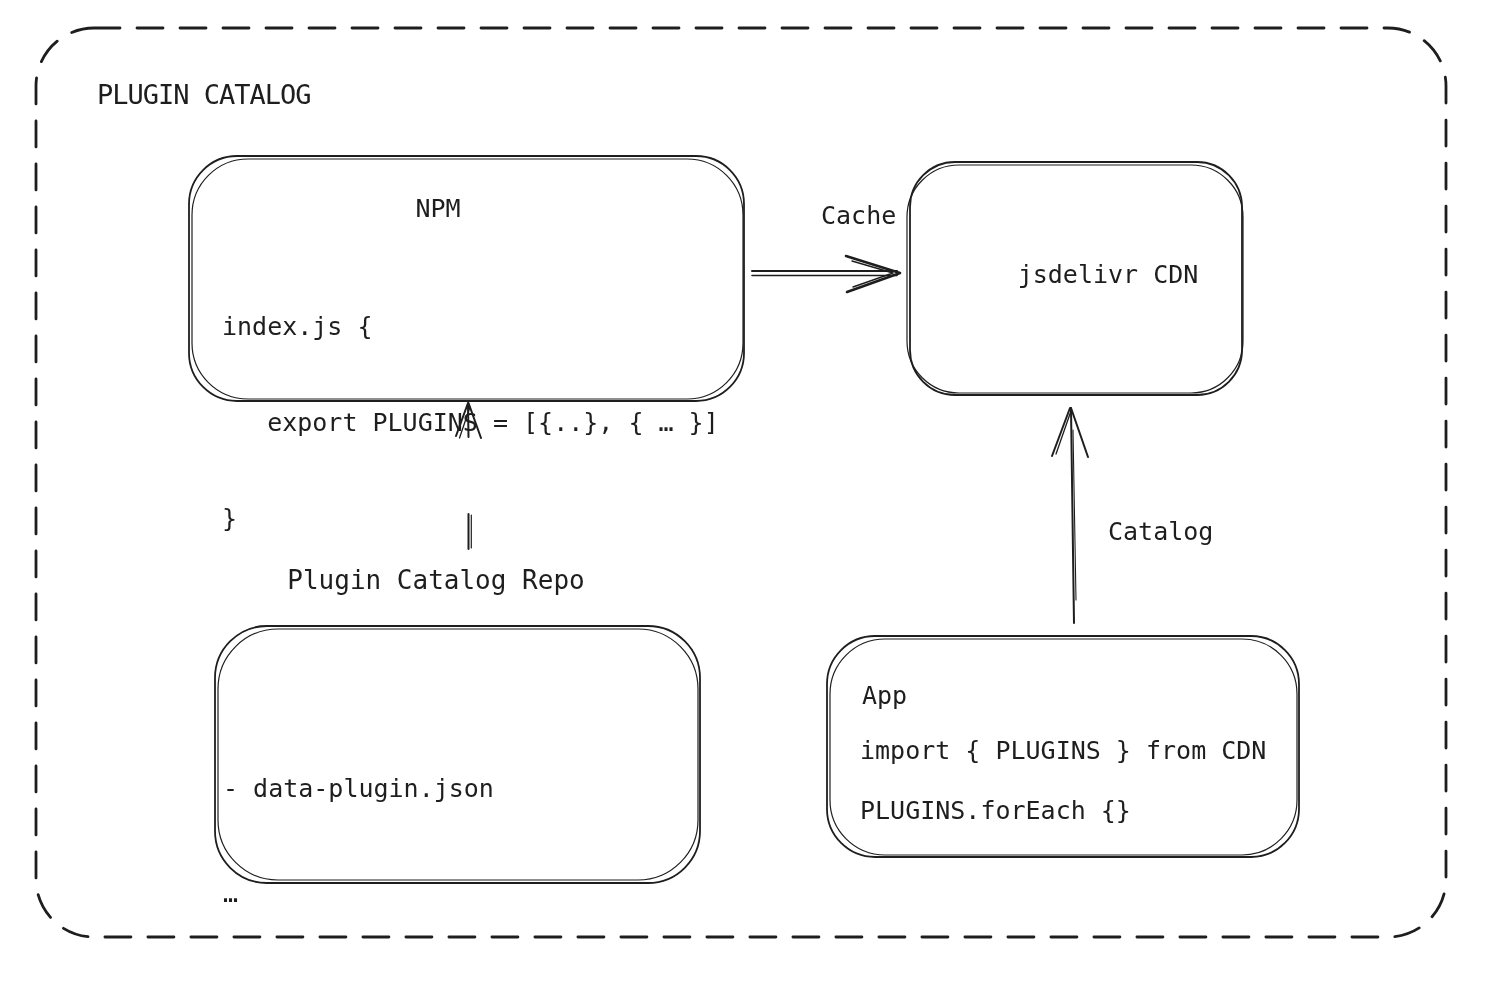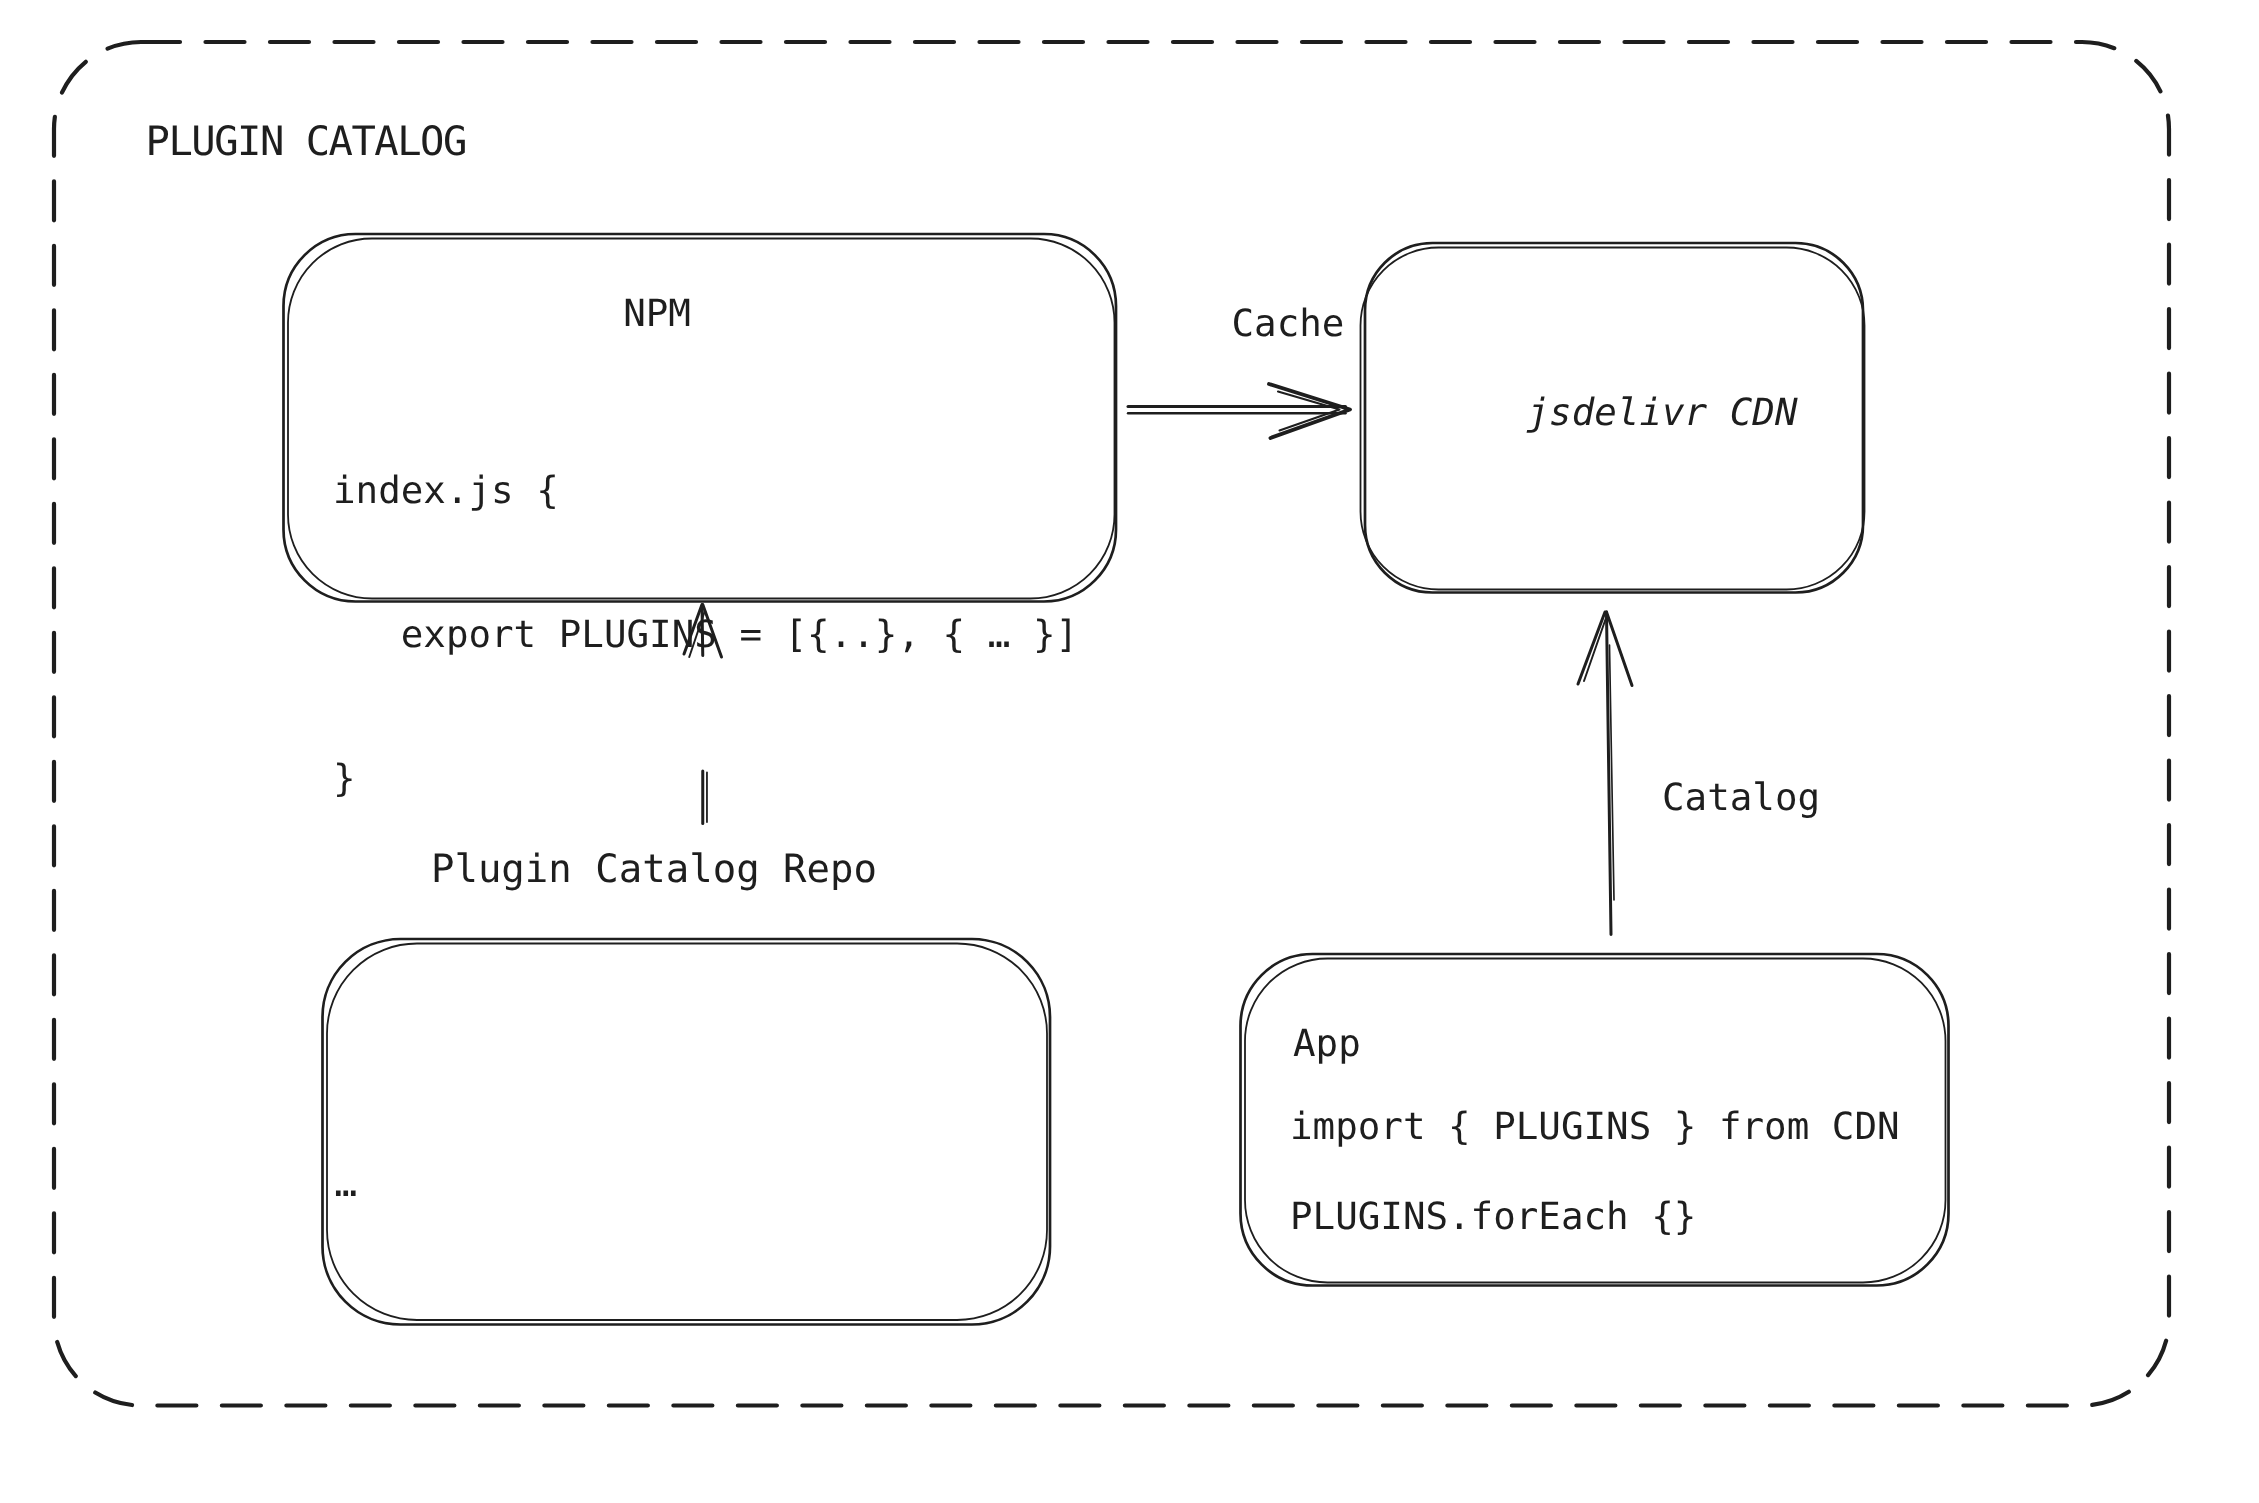--- a/index.html
+++ b/index.html
@@ -28,21 +28,21 @@
     position: absolute;
     font-size: 25px;
     line-height: 30px;
     white-space: pre;
     color: #1e1e1e;
   }
   .title       { left: 97px;  top: 80px;  font-size: 27px; letter-spacing: -1px; }
   .npm-title   { left: 189px; top: 194px; width: 498px; text-align: center; }
   .npm-code    { left: 222px; top: 247px; line-height: 32px; }
   .cache-label { left: 789px; top: 201px; margin-left: 32px; }
-  .cdn-label   { left: 910px; top: 260px; width: 396px; text-align: center; font-style: italic; }
+  .cdn-label   { left: 910px; top: 260px; width: 396px; text-align: center; }
   .build-label { left: 341px; top: 446px; width: 256px; text-align: center; line-height: 31px; }
   .import-label{ left: 1108px; top: 517px; }
   .repo-title  { left: 216px; top: 565px; width: 440px; text-align: center; font-size: 26px; }
   .repo-files  { left: 223px; top: 701px; line-height: 35px; }
   .app-title   { left: 862px; top: 681px; }
   .app-line1   { left: 860px; top: 736px; }
   .app-line2   { left: 860px; top: 796px; }
 </style>
 </head>
 <body>
@@ -107,20 +107,21 @@
     <div>}</div>
   </div>
 
   <div class="txt cdn-label">jsdelivr CDN</div>
 
   <div class="txt cache-label">Cache</div>
   <div class="txt import-label">Catalog</div>
 
   <div class="txt repo-title">Plugin Catalog Repo</div>
   <div class="txt repo-files">
+    <div>- data-plugin.json</div>
     <div>…</div>
   </div>
 
   <div class="txt app-title">App</div>
   <div class="txt app-line1">import { PLUGINS } from CDN</div>
   <div class="txt app-line2">PLUGINS.forEach {}</div>
 
 </div>
 
 </body></html>

